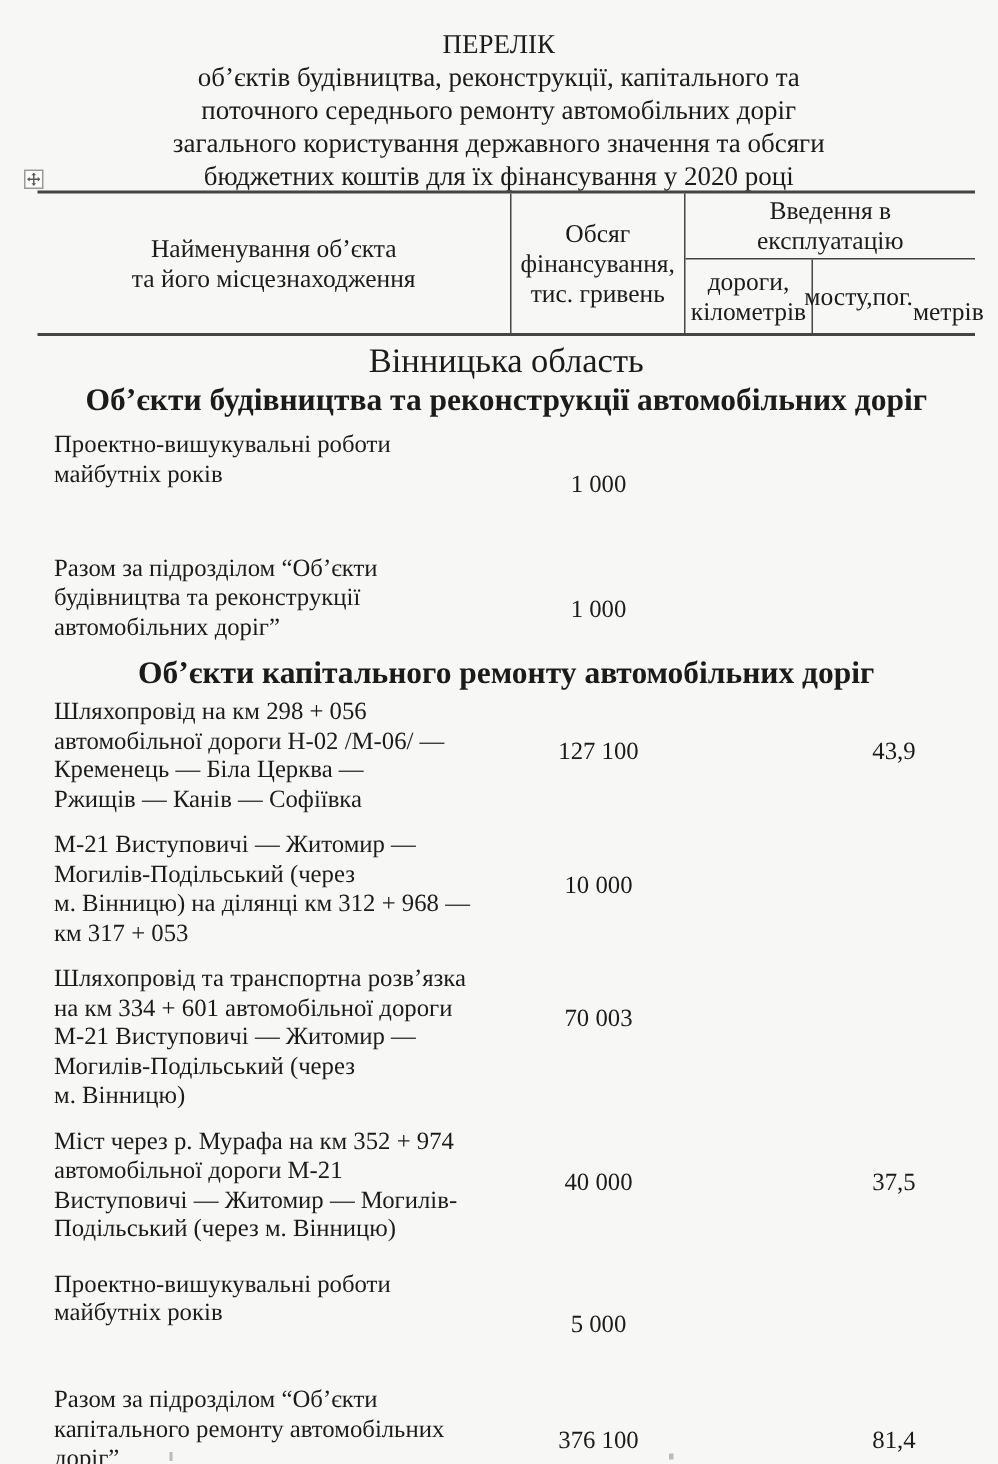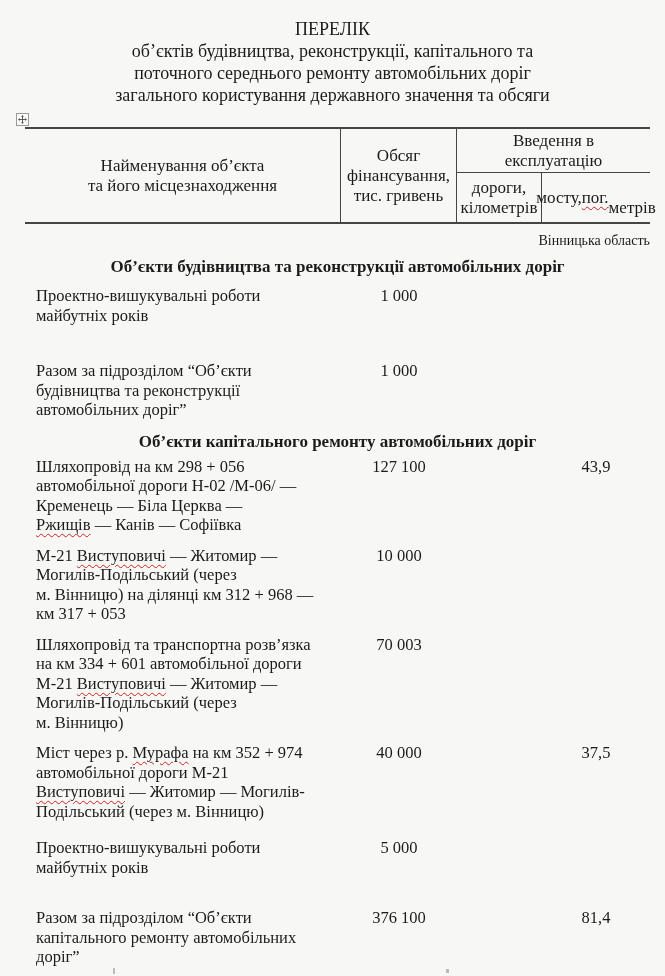--- a/index.html
+++ b/index.html
@@ -36,58 +36,58 @@
     display:flex; align-items:center; justify-content:center;
     text-align:center; white-space:pre-line; box-sizing:border-box;
   }
   .th-name    { grid-column:1; grid-row:1/3; border-right:1.5px solid #454545; }
   .th-fin     { grid-column:2; grid-row:1/3; border-right:1.5px solid #454545; }
   .th-comm    { grid-column:3/5; grid-row:1; border-bottom:1.5px solid #454545; }
   .th-roads   { grid-column:3; grid-row:2; border-right:1.5px solid #454545; }
   .th-bridges { grid-column:4; grid-row:2; }
 
   .tbody { font-size:16.5px; line-height:19.5px; }
-  .region-header { text-align:right; font-size:14px; line-height:21px; margin:6px 0 5px; }
-  .section-title { text-align:center; font-size:17px; line-height:21px; font-weight:bold; margin:0 0 9px; }
+  .region-header { text-align:center; font-size:23px; line-height:21px; margin:6px 0 5px; }
+  .section-title { text-align:center; font-size:21px; line-height:21px; font-weight:bold; margin:0 0 9px; }
   .section-title.second { margin-bottom:5px; }
 
   .row {
     display:grid;
     grid-template-columns:316px 116px 85px 108px;
     align-items:start;
     margin-bottom:11px;
   }
   .row.gap-xl { margin-bottom:36px; }
   .row.gap-lg { margin-bottom:31px; }
   .row.gap-md { margin-bottom:17px; }
   .cell-name { padding-left:11px; padding-right:4px; white-space:pre-line; box-sizing:border-box; }
-  .cell-fin, .cell-roads, .cell-bridges { text-align:center; }
+  .cell-fin, .cell-roads, .cell-bridges { text-align:center;margin-top:27px; }
 
   .misspell {
-    text-decoration:underline;
     text-decoration-style:wavy;
     text-decoration-color:#cc2222;
     text-decoration-thickness:1px;
     text-underline-offset:3px;
   }
 
   .cutoff-mark { position:absolute; background:#8a8a8a; opacity:0.55; }
   .cutoff-mark.m1 { left:113px; top:968px; width:2px; height:6px; }
   .cutoff-mark.m2 { left:446px; top:969px; width:3px; height:4px; }
 </style>
 </head>
 <body>
 
 <div>
 
   <div class="doc-title">
     <div class="t-line">ПЕРЕЛІК</div>
     <div class="t-line">об’єктів будівництва, реконструкції, капітального та</div>
     <div class="t-line">поточного середнього ремонту автомобільних доріг</div>
     <div class="t-line">загального користування державного значення та обсяги</div>
+    <div class="t-line">бюджетних коштів для їх фінансування у 2020 році</div>
   </div>
 
   <div class="table-handle">
     <span style="display:flex">
       <svg width="9" height="9" viewBox="0 0 9 9">
           <path d="M4.5 0 L6 1.8 H5 V4 H7.2 V3 L9 4.5 L7.2 6 V5 H5 V7.2 H6 L4.5 9 L3 7.2 H4 V5 H1.8 V6 L0 4.5 L1.8 3 V4 H4 V1.8 H3 Z" fill="#5a5a5a"></path>
         </svg>
     </span>
   </div>
 

